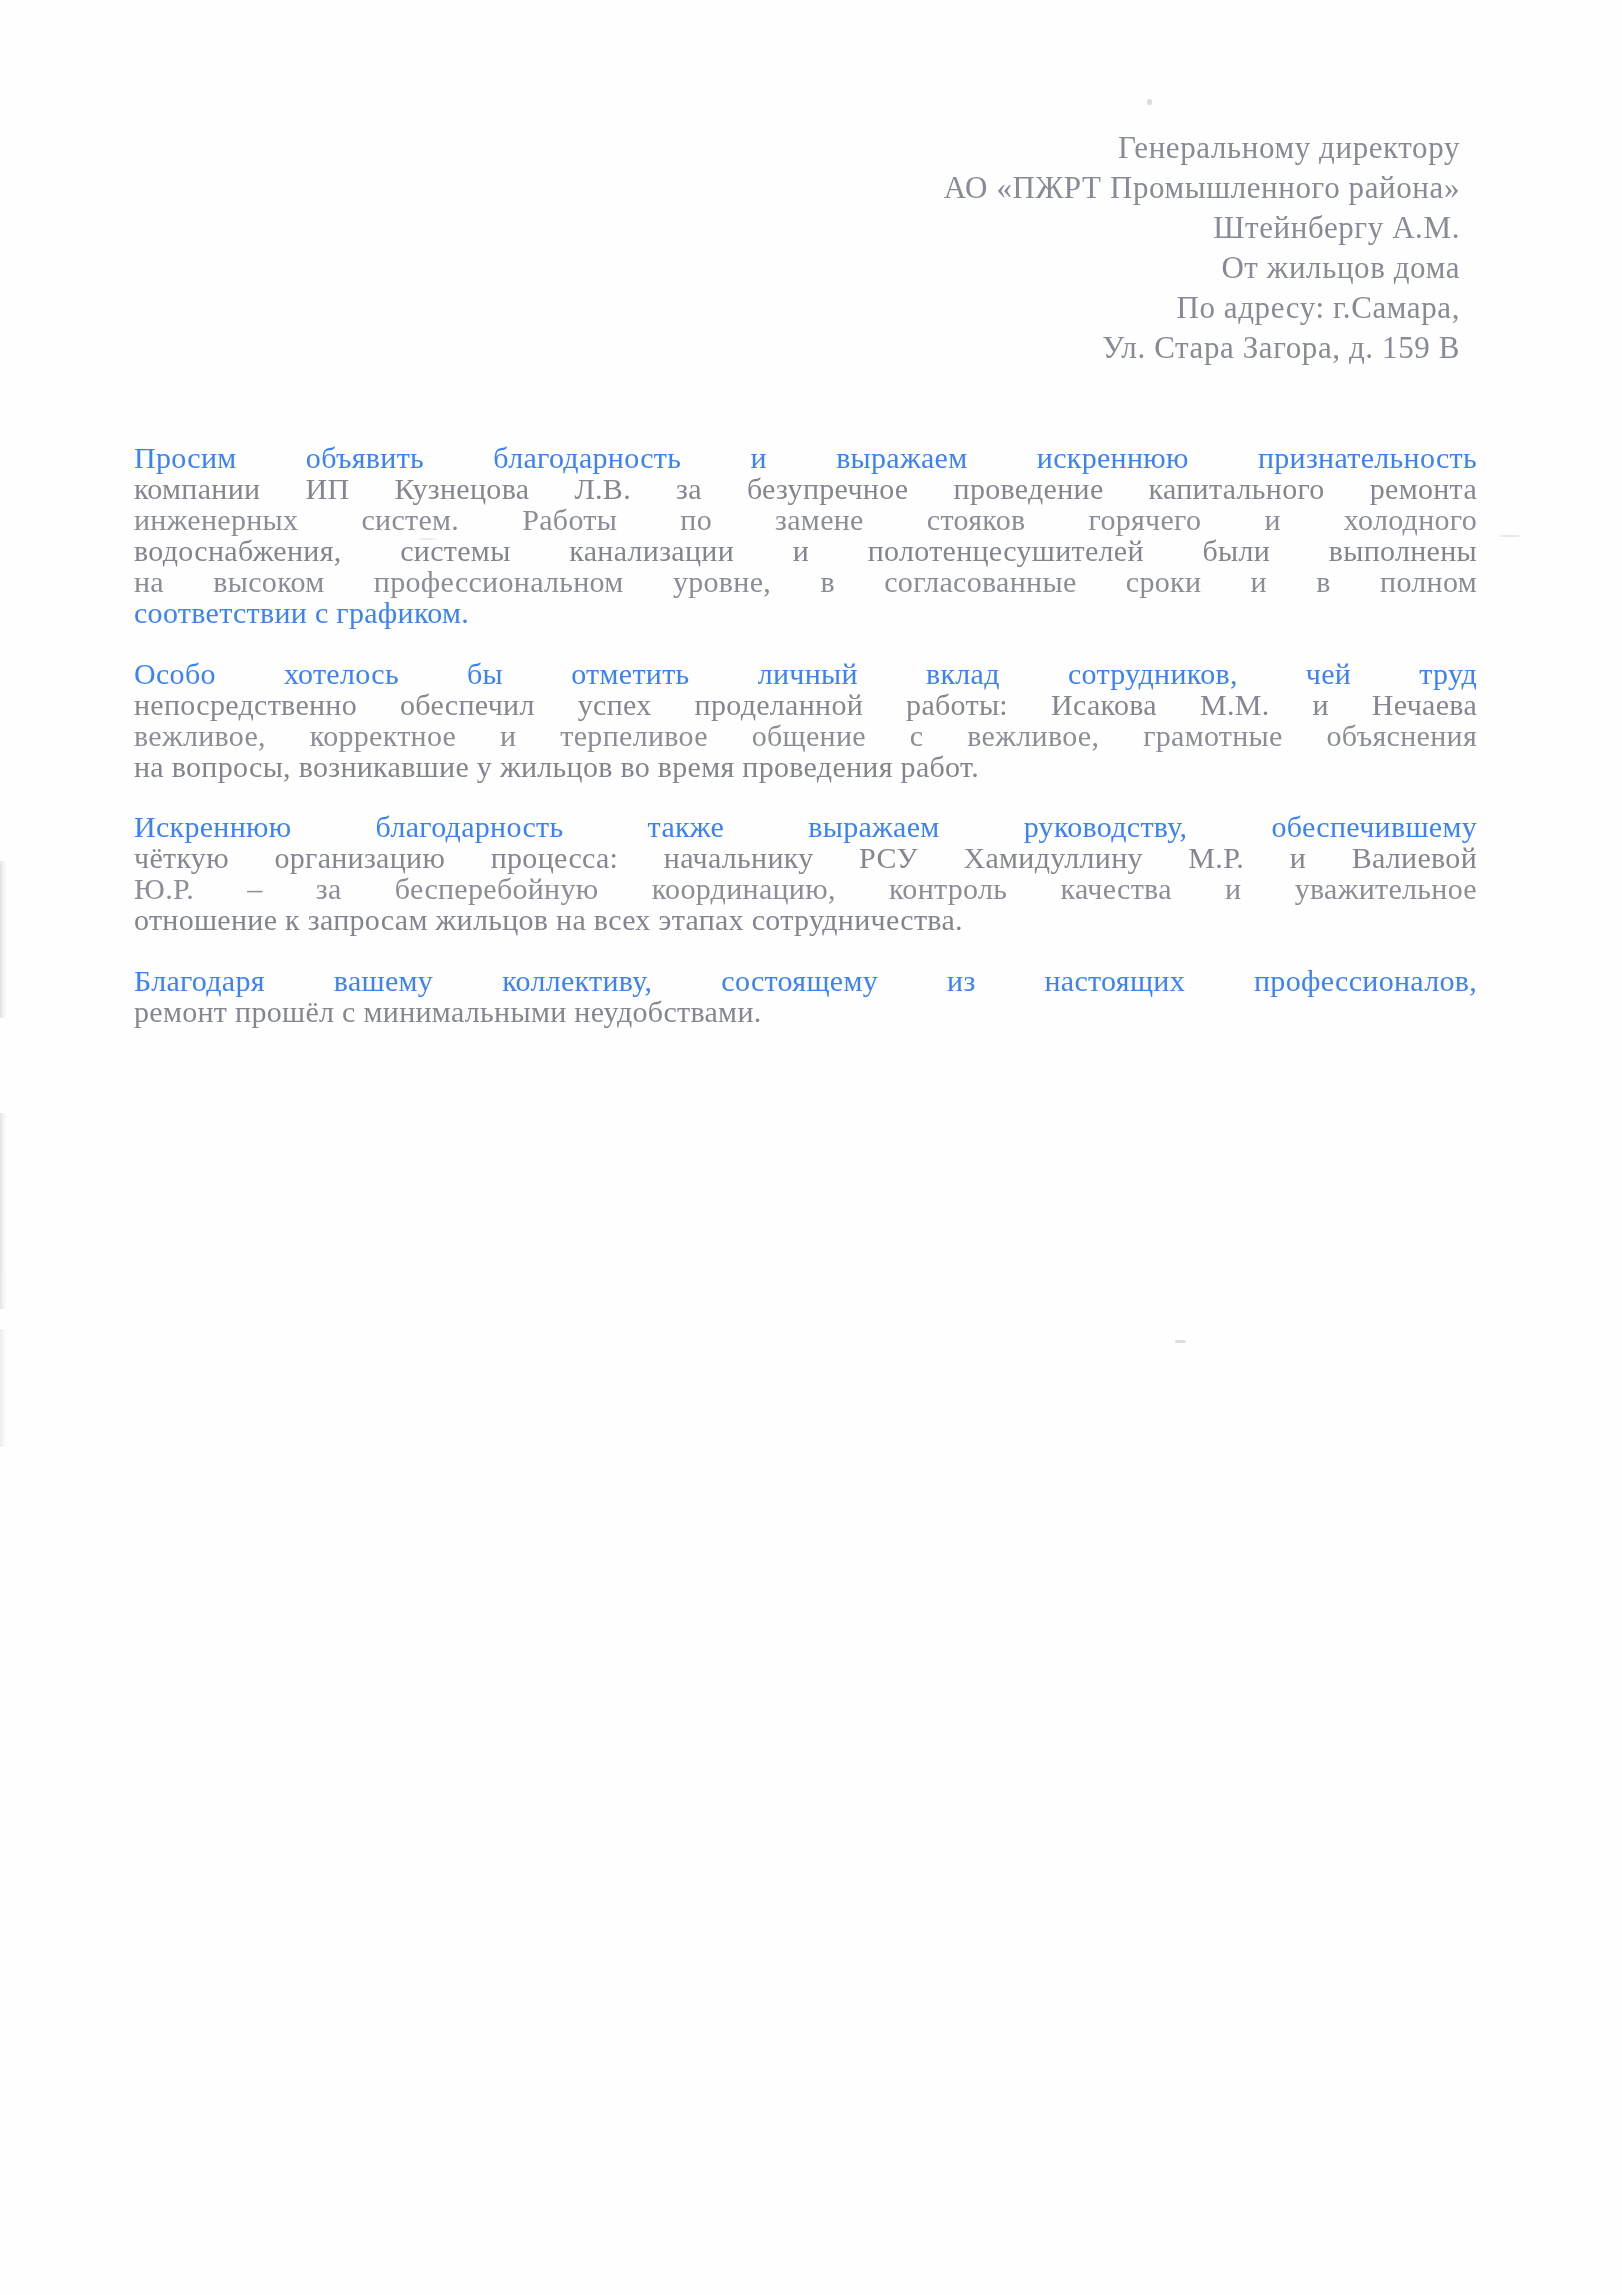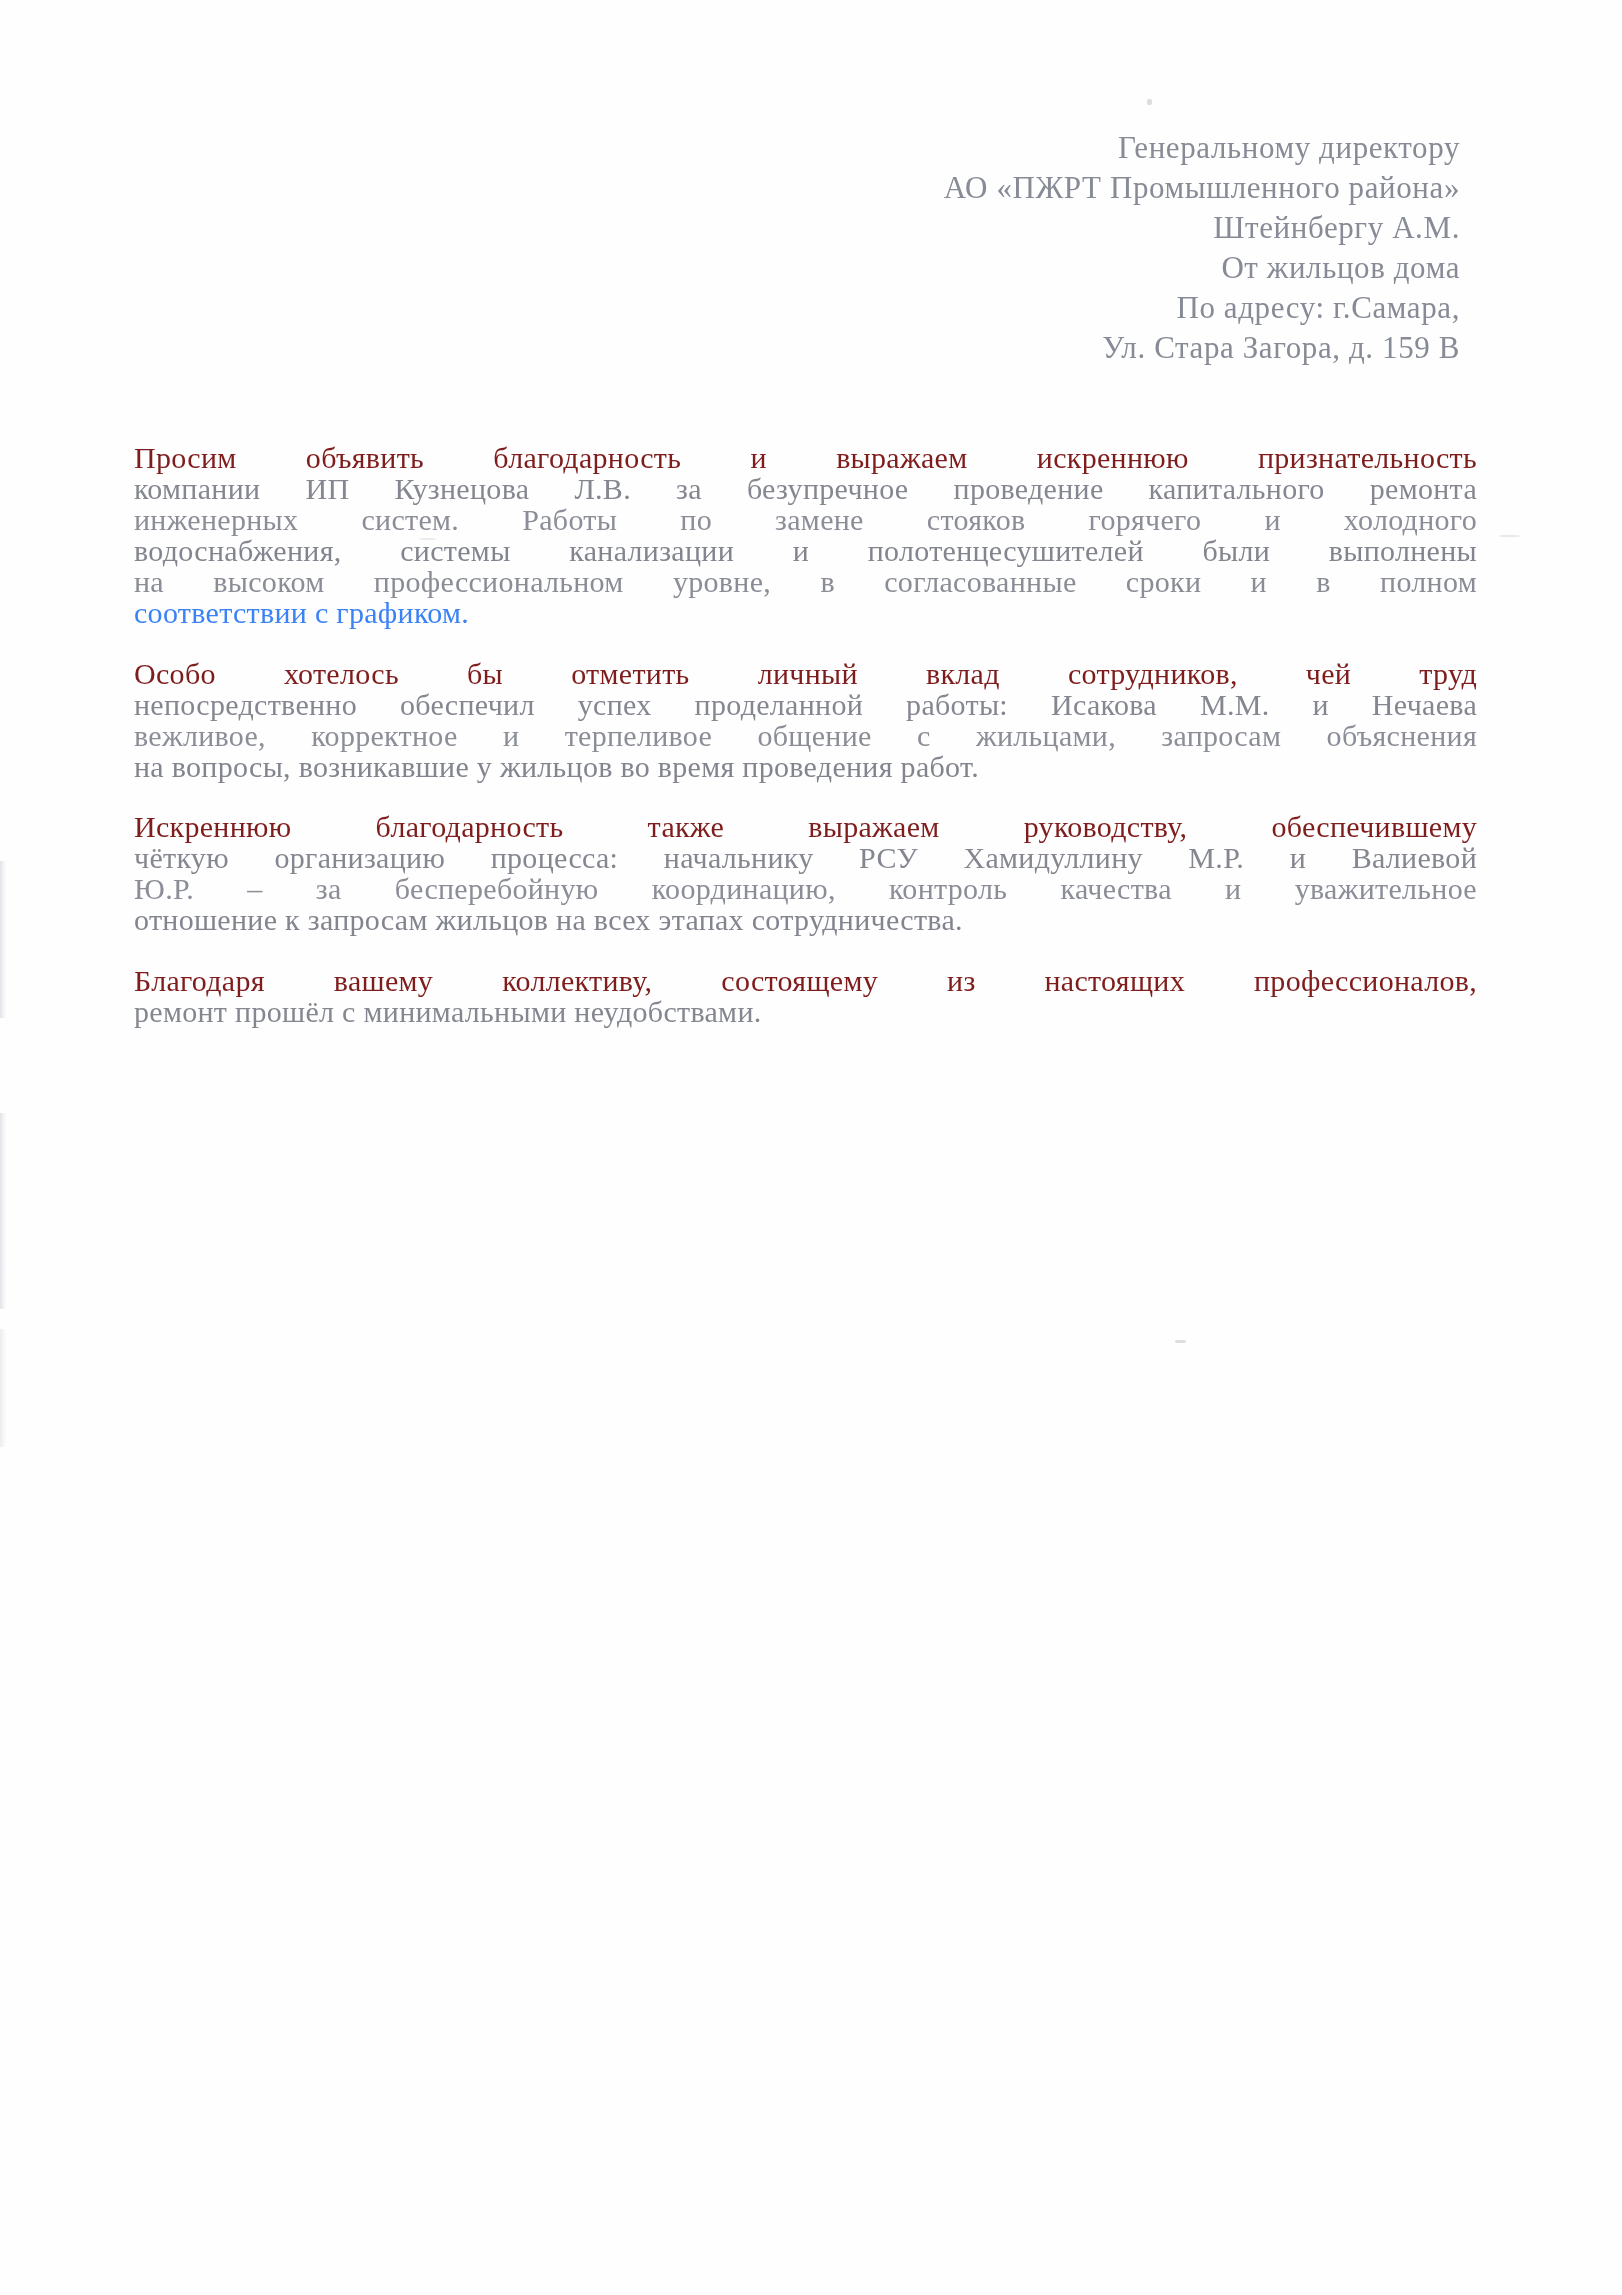--- a/index.html
+++ b/index.html
@@ -85,21 +85,21 @@
     text-align: justify;
     text-align-last: justify;
     white-space: normal;
   }
   .para .line.last {
     text-align: left;
     text-align-last: left;
     white-space: normal;
   }
   
-  .para .line:nth-child(1) { color: #7f1d1d; }
+  .para .line:nth-child(1) { color: #3b82f6; }
   .para .line:nth-child(2) { color: #84878f; text-align: right; }
   .para .line:nth-child(3) { color: #8b8e97; }
   .para .line:nth-child(4) { color: #82858e; text-align: center; }
   .para .line:nth-child(5) { color: #8a8d96; }
   .para .line:nth-child(6) { color: #3b82f6; }
 </style>
 </head>
 <body>
 
 <div class="page">
@@ -128,21 +128,21 @@
       <span class="line j">компании ИП Кузнецова Л.В. за безупречное проведение капитального ремонта</span>
       <span class="line j">инженерных систем. Работы по замене стояков горячего и холодного</span>
       <span class="line j">водоснабжения, системы канализации и полотенцесушителей были выполнены</span>
       <span class="line j">на высоком профессиональном уровне, в согласованные сроки и в полном</span>
       <span class="line last">соответствии с графиком.</span>
     </p>
 
     <p class="para">
       <span class="line j">Особо хотелось бы отметить личный вклад сотрудников, чей труд</span>
       <span class="line j">непосредственно обеспечил успех проделанной работы: Исакова М.М. и Нечаева</span>
-      <span class="line j">вежливое, корректное и терпеливое общение с жильцами, запросам объяснения</span>
+      <span class="line j">вежливое, корректное и терпеливое общение с вежливое, грамотные объяснения</span>
       <span class="line last">на вопросы, возникавшие у жильцов во время проведения работ.</span>
     </p>
 
     <p class="para">
       <span class="line j">Искреннюю благодарность также выражаем руководству, обеспечившему</span>
       <span class="line j">чёткую организацию процесса: начальнику РСУ Хамидуллину М.Р. и Валиевой</span>
       <span class="line j">Ю.Р. – за бесперебойную координацию, контроль качества и уважительное</span>
       <span class="line last">отношение к запросам жильцов на всех этапах сотрудничества.</span>
     </p>
 

